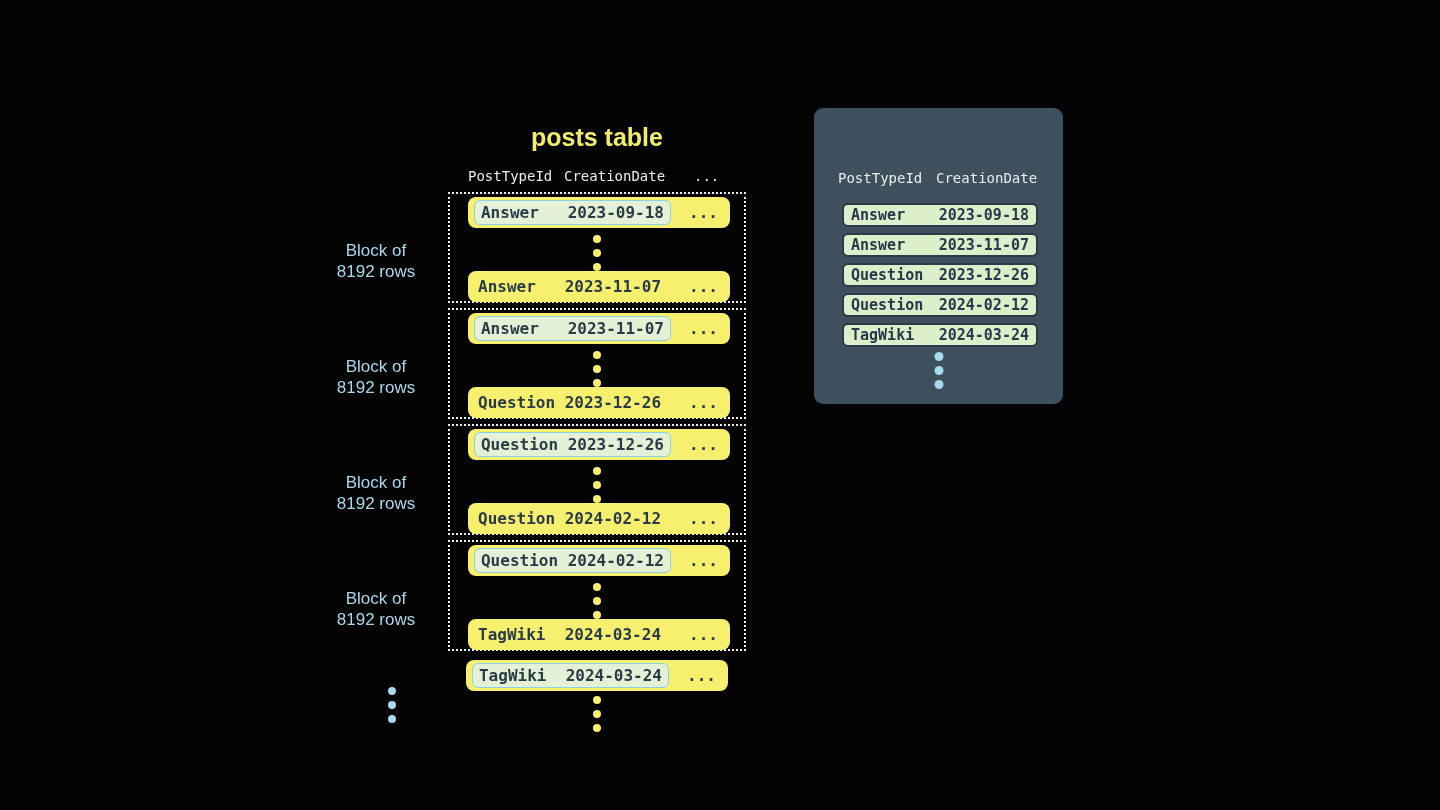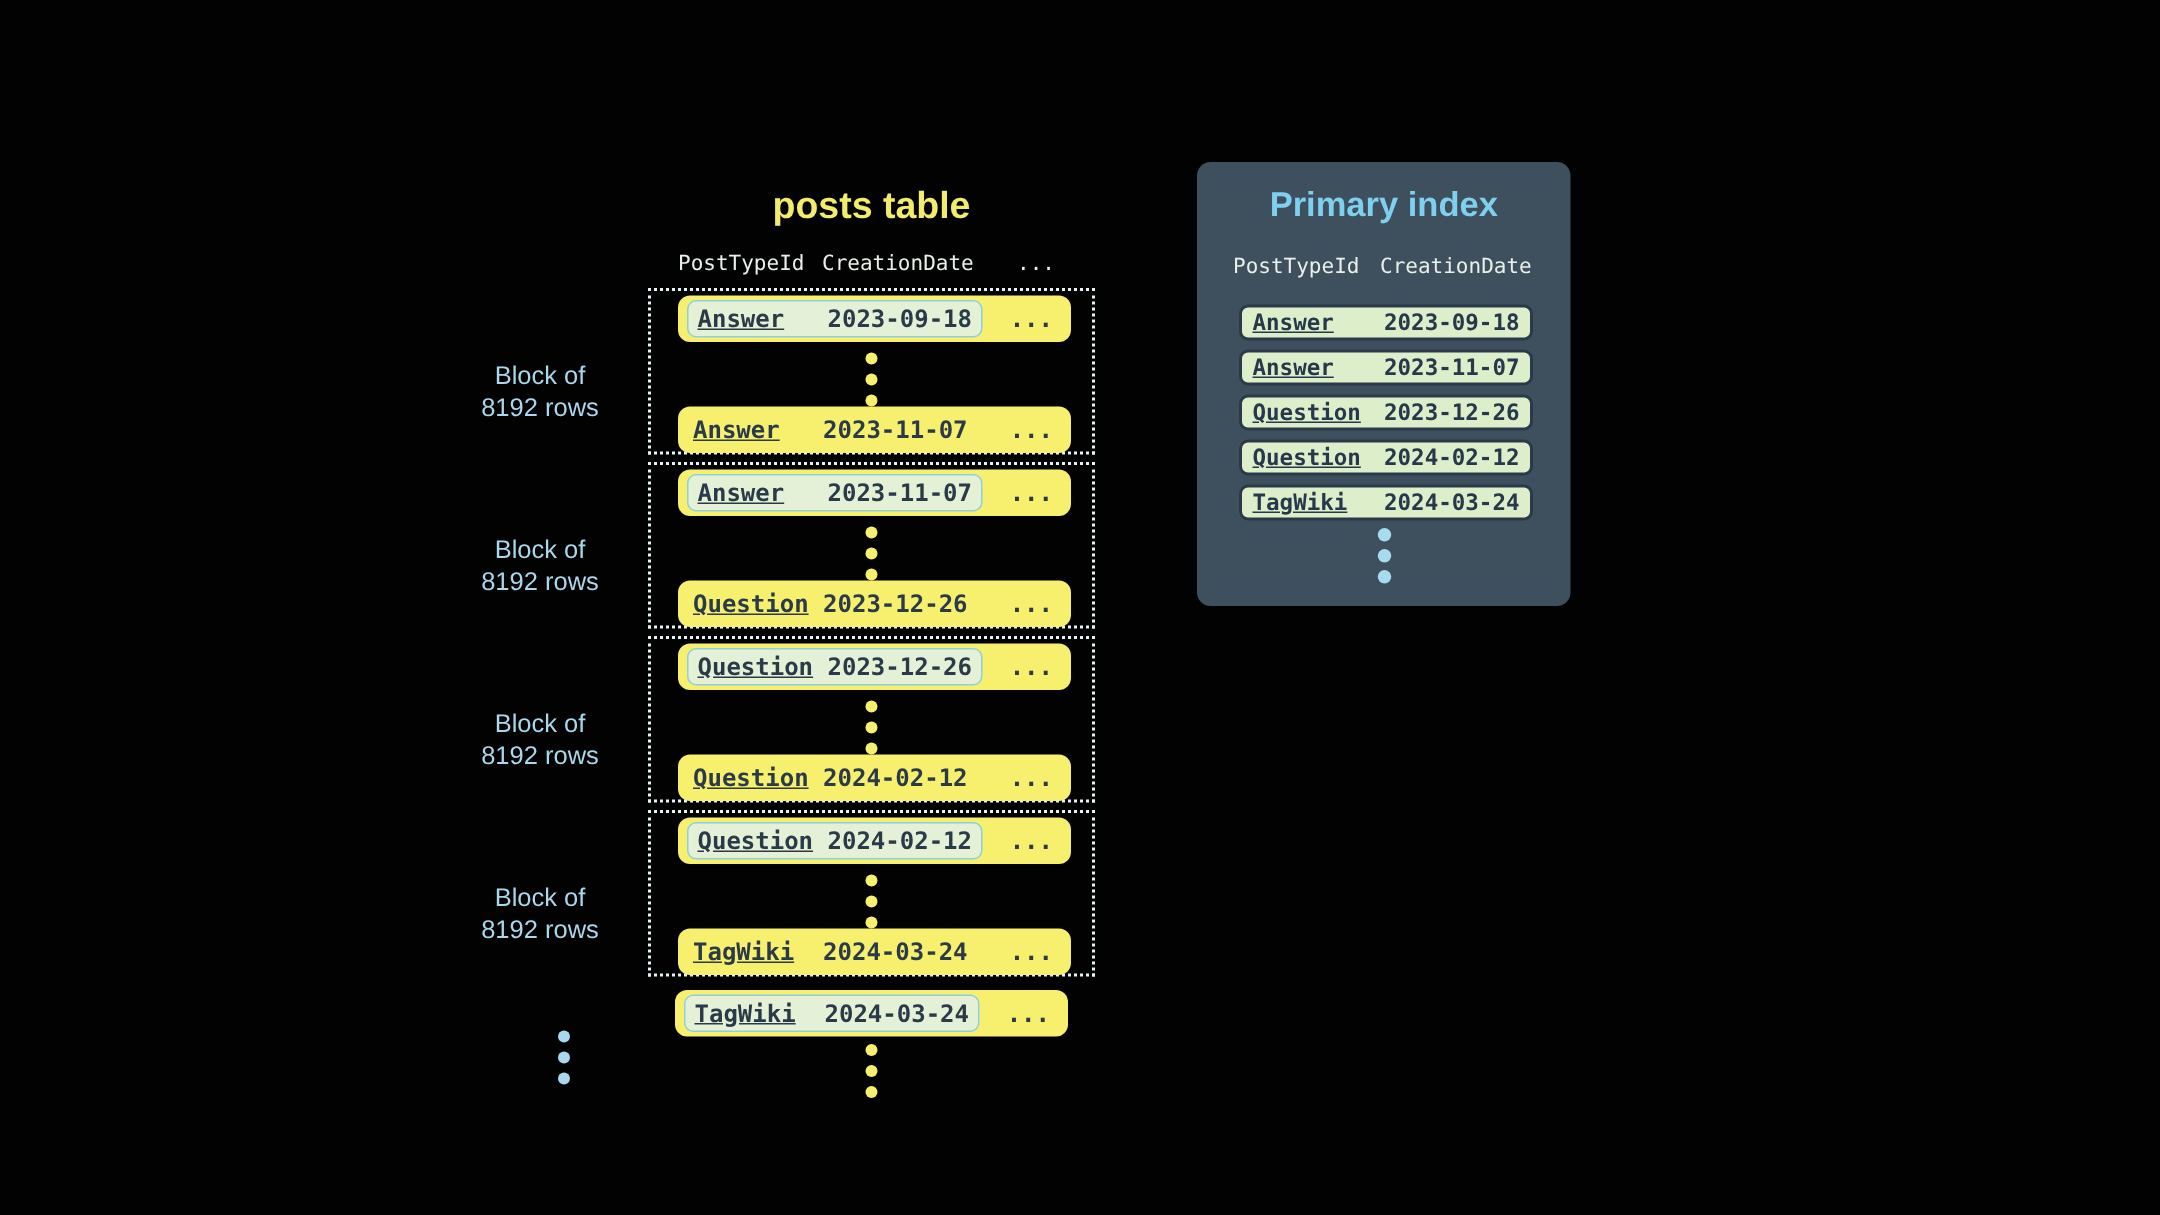--- a/index.html
+++ b/index.html
@@ -10,21 +10,21 @@
     --cell-border:#8fcfe2;
     --dotted:#e6f2f5;
     --lightblue:#a9d7eb;
     --panel:#3e4f5d;
     --panel-title:#7fcfee;
     --index-green:#ddeeca;
     --header:#e9efe9;
   }
   html,body{margin:0;padding:0;background:var(--bg);}
   .canvas{position:relative;width:1240px;height:810px;background:var(--bg);overflow:hidden;
-          font-family:"Liberation Sans",sans-serif;}
+          font-family:"Liberation Sans",sans-serif;margin-left:16px;}
 
   
   .ptitle{position:absolute;left:432px;top:122px;width:298px;text-align:center;
           font:600 25px/1.2 "Liberation Sans",sans-serif;color:#f2ec6d;}
   .phead{position:absolute;left:450px;top:167px;width:262px;height:18px;
          font:400 14px/18px "DejaVu Sans Mono",monospace;color:var(--header);}
   .phead span{position:absolute;top:0;white-space:pre;}
   .phead .h1{left:2px;}
   .phead .h2{left:98px;}
   .phead .h3{left:228px;}
@@ -32,21 +32,21 @@
   .block{position:absolute;left:432px;width:298px;height:111px;box-sizing:border-box;
          border:2px dotted var(--dotted);}
   .b1{top:192px}.b2{top:308px}.b3{top:424px}.b4{top:540px}
 
   .prow{position:absolute;left:18px;width:262px;height:31px;background:var(--yellow);
         border-radius:8px;color:var(--dark);
         font:700 16px/31px "DejaVu Sans Mono",monospace;}
   .prow.first{top:3px;}
   .prow.lastrow{top:77px;}
   .lastrow .rowtext{position:absolute;left:10px;top:0;white-space:pre;display:flex;}
-  .ptype{display:inline-block;width:9ch;white-space:pre;text-decoration:underline;}
+  .ptype{display:inline-block;width:9ch;white-space:pre;}
   .cell{position:absolute;left:6px;top:3px;width:197px;height:25px;box-sizing:border-box;
         background:var(--cell-green);border:1.5px solid var(--cell-border);border-radius:6px;
         display:flex;align-items:center;justify-content:center;
         font:700 16px/22px "DejaVu Sans Mono",monospace;color:var(--dark);}
   .ell{position:absolute;right:12px;top:0;height:100%;display:flex;align-items:center;
        font:700 16px "DejaVu Sans Mono",monospace;color:var(--dark);}
 
   .tailrow{position:absolute;left:450px;top:660px;width:262px;height:31px;background:var(--yellow);
            border-radius:8px;color:var(--dark);font:700 16px/31px "DejaVu Sans Mono",monospace;}
 
@@ -186,21 +186,20 @@
   <div class="blabel l2"><span>Block of</span><br><span>8192 rows</span></div>
   <div class="blabel l3"><span>Block of</span><br><span>8192 rows</span></div>
   <div class="blabel l4"><span>Block of</span><br><span>8192 rows</span></div>
   <div class="vdots left-b">
       <i></i>
       <i></i>
       <i></i>
     </div>
 
   <div class="panel">
-    <div class="panel-title">Primary index</div>
     <div class="ihead">
       <span class="h1">PostTypeId</span>
       <span class="h2">CreationDate</span>
     </div>
     <div class="ipill r1">
       <span class="ptype">Answer</span>
         <span class="pdate">2023-09-18</span>
     </div>
     <div class="ipill r2">
       <span class="ptype">Answer</span>

